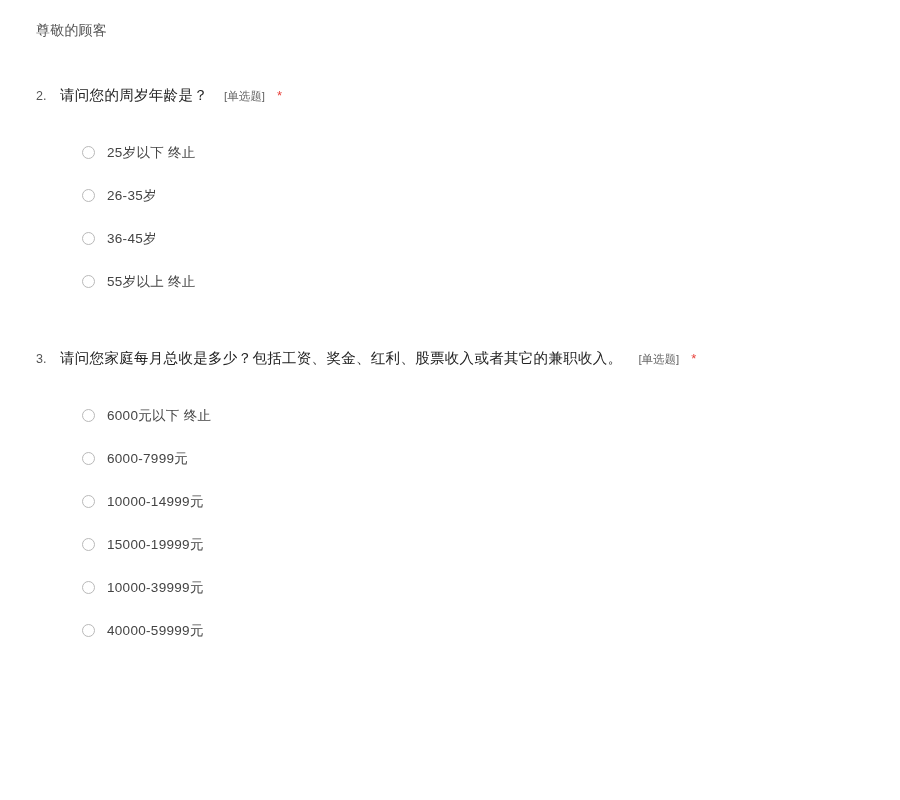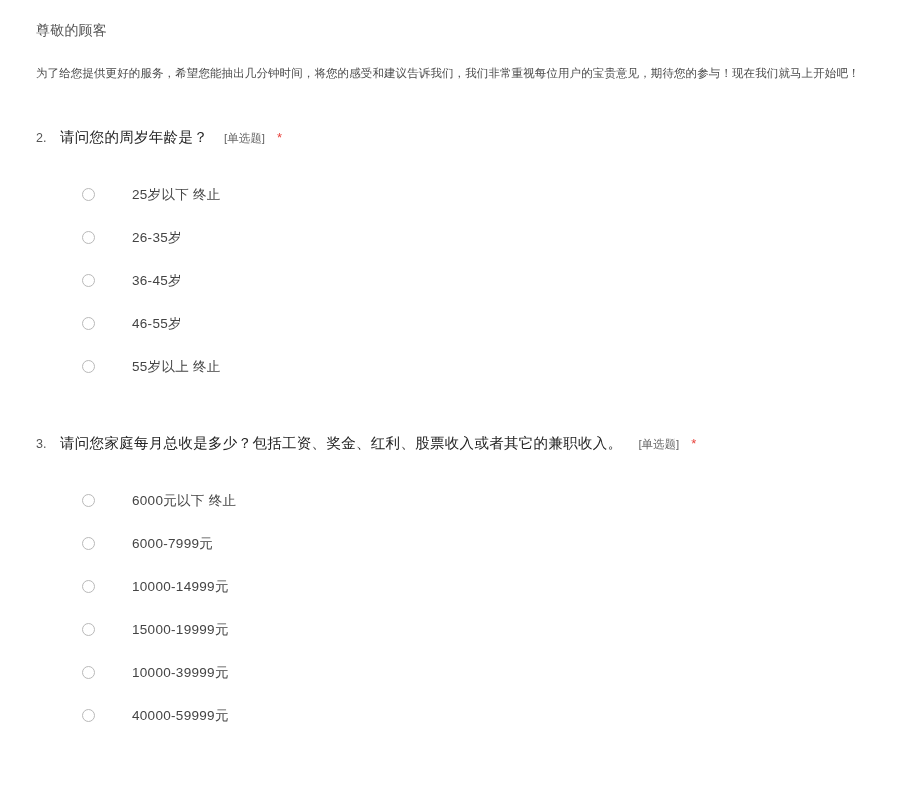--- a/index.html
+++ b/index.html
@@ -66,21 +66,20 @@
     color: #e8413b;
     margin-left: 12px;
   }
   .options {
     margin: 26px 0 0 58px;
   }
   .option-row {
     display: flex;
     align-items: center;
     height: 43px;
-    gap: 25px;
   }
   .radio {
     width: 13px;
     height: 13px;
     border: 1px solid #b9b9b9;
     border-radius: 50%;
     background: #ffffff;
     flex: 0 0 13px;
     box-sizing: border-box;
   }
@@ -91,45 +90,40 @@
     letter-spacing: 0.3px;
   }
 </style>
 </head>
 <body>
 
 <div class="page">
 
   <div class="greeting">尊敬的顾客</div>
 
-  <div class="intro">为了给您提供更好的服务，希望您能抽出几分钟时间，将您的感受和建议告诉我们，我们非常重视每位用户的宝贵意见，期待您的参与！现在我们就马上开始吧！</div>
 
   <div class="question-block">
     <div class="question-head">
       <span class="q-num">2.</span>
       <span class="q-title">请问您的周岁年龄是？</span>
       <span class="q-type">[单选题]</span>
       <span class="q-required">*</span>
     </div>
     <div class="options">
       <div class="option-row">
         <span class="radio"></span>
         <span class="option-label">25岁以下 终止</span>
       </div>
       <div class="option-row">
         <span class="radio"></span>
         <span class="option-label">26-35岁</span>
       </div>
       <div class="option-row">
         <span class="radio"></span>
         <span class="option-label">36-45岁</span>
-      </div>
-      <div class="option-row">
-        <span class="radio"></span>
-        <span class="option-label">46-55岁</span>
       </div>
       <div class="option-row">
         <span class="radio"></span>
         <span class="option-label">55岁以上 终止</span>
       </div>
     </div>
   </div>
 
   <div class="question-block">
     <div class="question-head">

